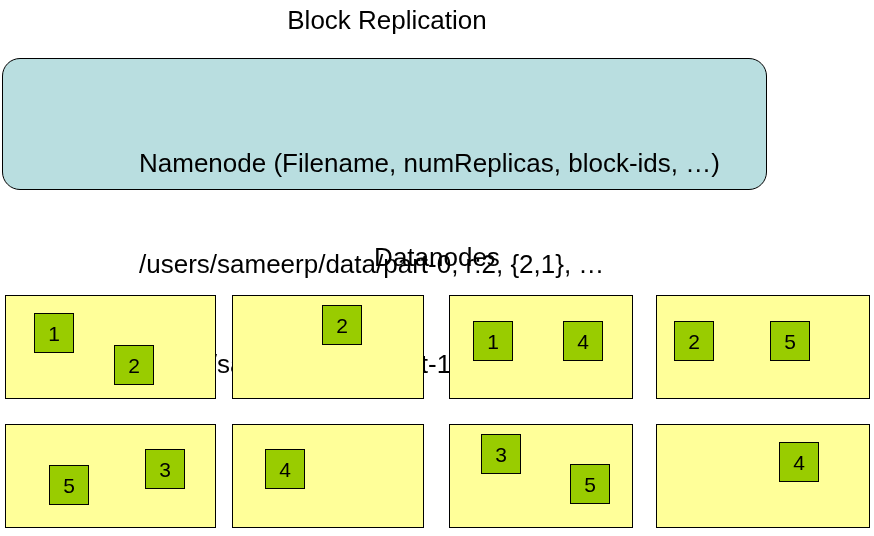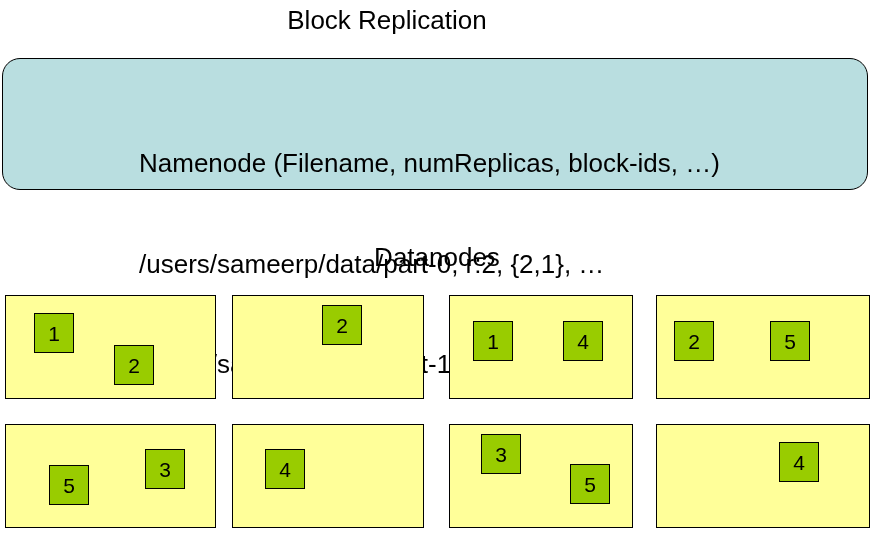--- a/index.html
+++ b/index.html
@@ -23,21 +23,21 @@
     width: 774px;
     text-align: center;
     font-size: 26px;
     line-height: 30px;
     white-space: pre;
   }
   .namenode-box {
     position: absolute;
     left: 2px;
     top: 58px;
-    width: 866px;
+    width: 765px;
     height: 132px;
     background: var(--namenode-fill, #B9DEE0);
     border: 1.5px solid var(--border, #000000);
     border-radius: 18px;
     box-sizing: border-box;
   }
   .namenode-text {
     position: absolute;
     left: 136px;
     top: 21px;

